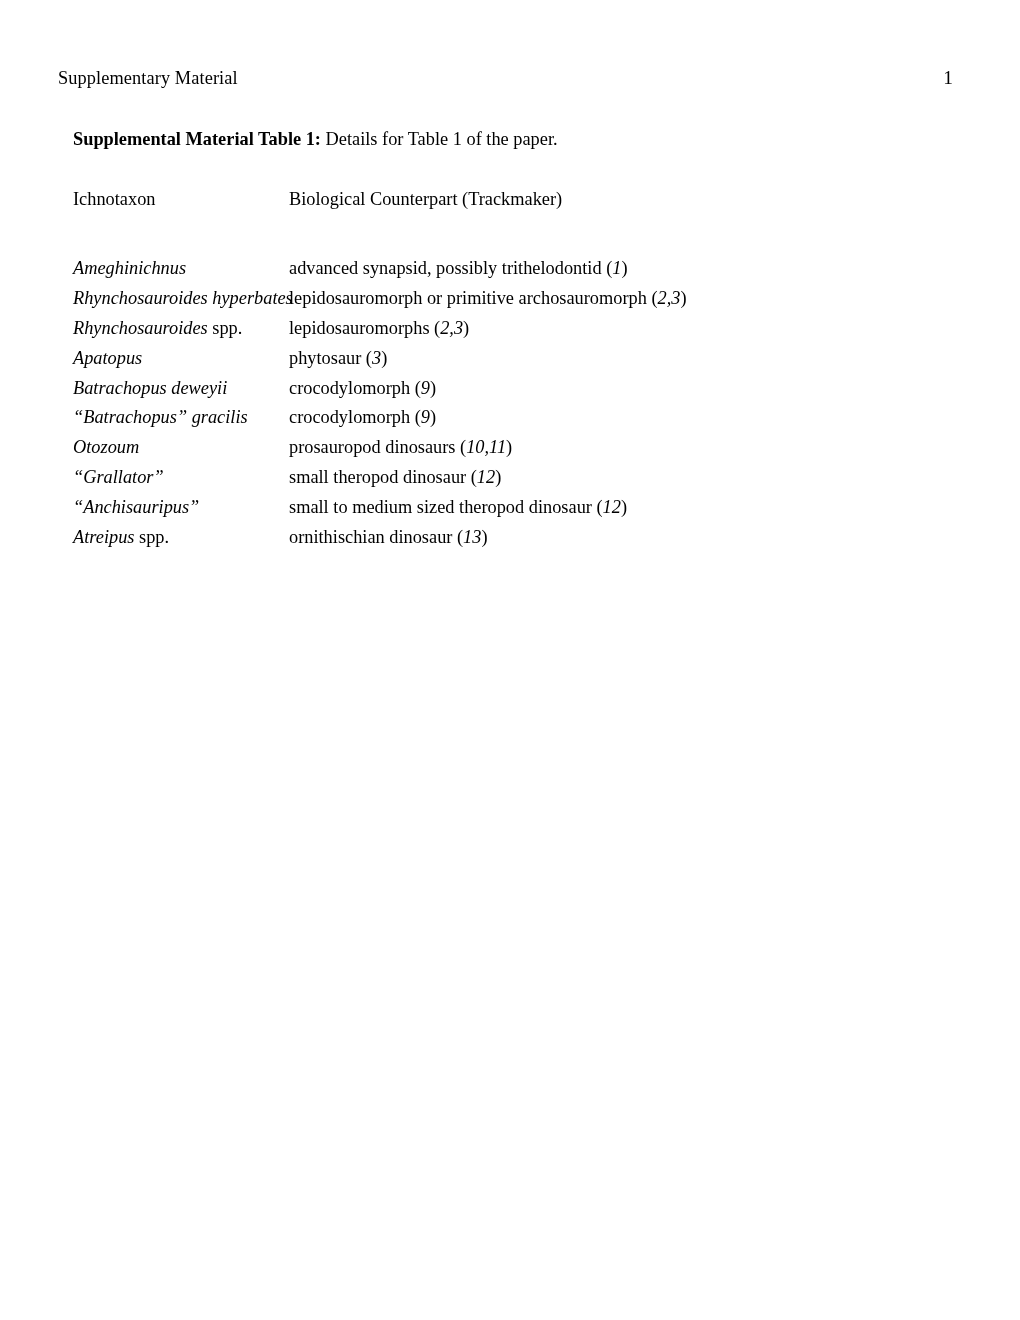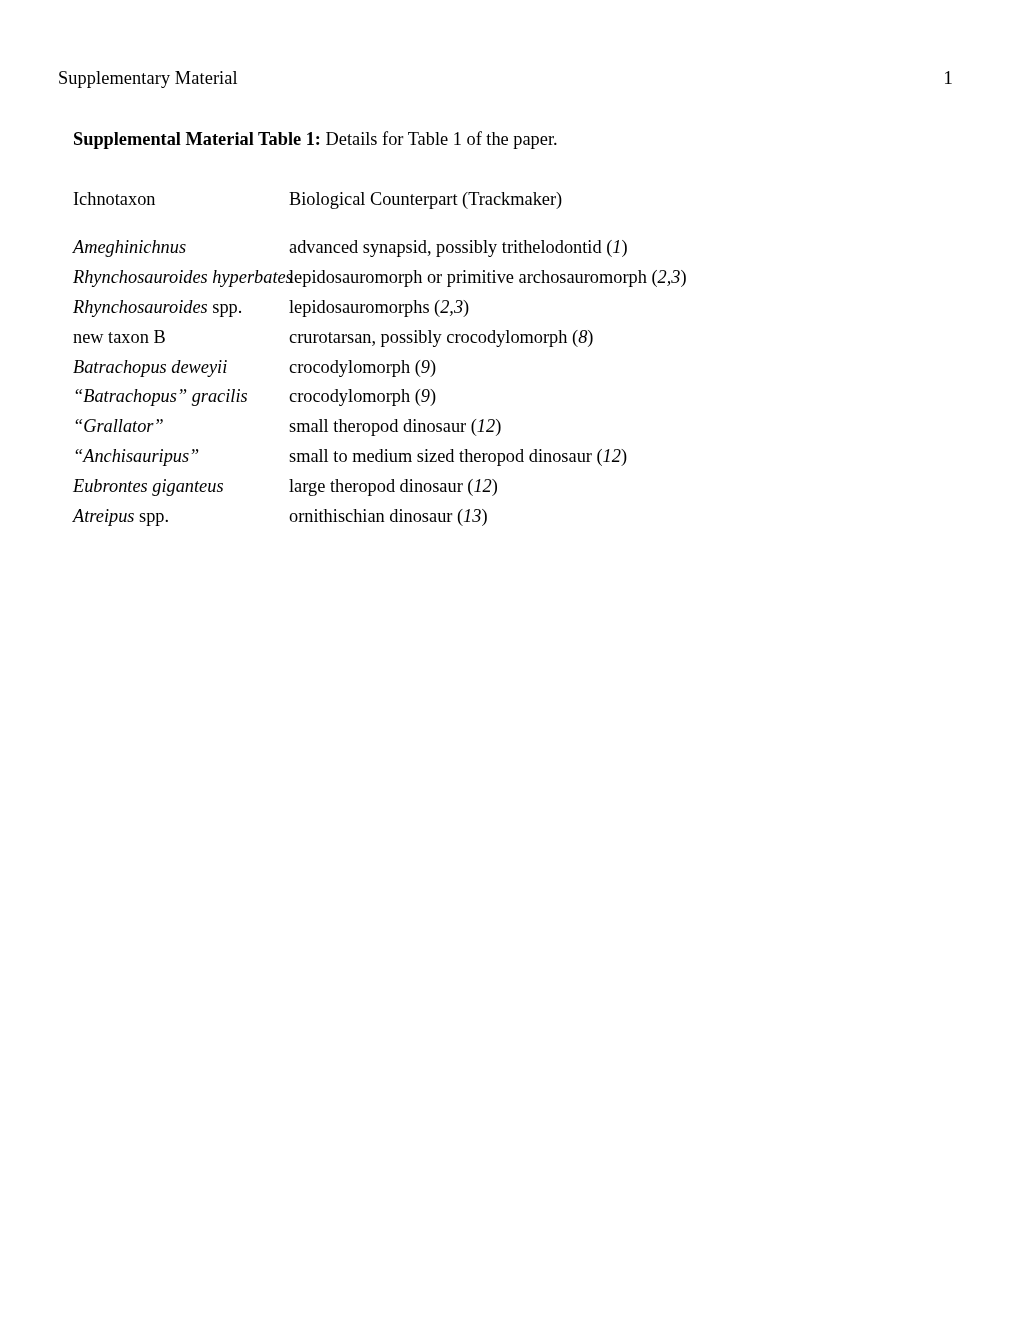--- a/index.html
+++ b/index.html
@@ -74,21 +74,21 @@
     position: absolute;
     left: 0;
     top: 186px;
     width: 1020px;
     height: 26px;
     padding-left: 20px;
   }
   .tbody {
     position: absolute;
     left: 0;
-    top: 234px;
+    top: 255px;
     width: 988px;
   }
   .trow {
     position: relative;
     height: 29.9px;
   }
   .cell {
     position: absolute;
     top: 0;
     font-size: 19.5px;
@@ -134,42 +134,42 @@
         </div>
         <div class="trow">
           <span class="cell col-1"><span class="it">Rhynchosauroides hyperbates</span></span>
           <span class="cell col-2"><span class="ro">lepidosauromorph or primitive archosauromorph</span><span class="paren"> (</span><span class="cite">2,3</span><span class="paren">)</span></span>
         </div>
         <div class="trow">
           <span class="cell col-1"><span class="it">Rhynchosauroides</span><span class="ro"> spp.</span></span>
           <span class="cell col-2"><span class="ro">lepidosauromorphs</span><span class="paren"> (</span><span class="cite">2,3</span><span class="paren">)</span></span>
         </div>
         <div class="trow">
-          <span class="cell col-1"><span class="ro">new taxon B</span></span>
-          <span class="cell col-2"><span class="ro">crurotarsan, possibly crocodylomorph</span><span class="paren"> (</span><span class="cite">8</span><span class="paren">)</span></span>
+          <span class="cell col-1"><span class="it">Apatopus</span></span>
+          <span class="cell col-2"><span class="ro">phytosaur</span><span class="paren"> (</span><span class="cite">3</span><span class="paren">)</span></span>
         </div>
         <div class="trow">
           <span class="cell col-1"><span class="it">Batrachopus deweyii</span></span>
           <span class="cell col-2"><span class="ro">crocodylomorph</span><span class="paren"> (</span><span class="cite">9</span><span class="paren">)</span></span>
         </div>
         <div class="trow">
           <span class="cell col-1"><span class="it">“Batrachopus” gracilis</span></span>
           <span class="cell col-2"><span class="ro">crocodylomorph</span><span class="paren"> (</span><span class="cite">9</span><span class="paren">)</span></span>
         </div>
         <div class="trow">
+          <span class="cell col-1"><span class="it">Otozoum</span></span>
+          <span class="cell col-2"><span class="ro">prosauropod dinosaurs</span><span class="paren"> (</span><span class="cite">10,11</span><span class="paren">)</span></span>
+        </div>
+        <div class="trow">
           <span class="cell col-1"><span class="it">“Grallator”</span></span>
           <span class="cell col-2"><span class="ro">small theropod dinosaur</span><span class="paren"> (</span><span class="cite">12</span><span class="paren">)</span></span>
         </div>
         <div class="trow">
           <span class="cell col-1"><span class="it">“Anchisauripus”</span></span>
           <span class="cell col-2"><span class="ro">small to medium sized theropod dinosaur</span><span class="paren"> (</span><span class="cite">12</span><span class="paren">)</span></span>
-        </div>
-        <div class="trow">
-          <span class="cell col-1"><span class="it">Eubrontes giganteus</span></span>
-          <span class="cell col-2"><span class="ro">large theropod dinosaur</span><span class="paren"> (</span><span class="cite">12</span><span class="paren">)</span></span>
         </div>
         <div class="trow">
           <span class="cell col-1"><span class="it">Atreipus</span><span class="ro"> spp.</span></span>
           <span class="cell col-2"><span class="ro">ornithischian dinosaur</span><span class="paren"> (</span><span class="cite">13</span><span class="paren">)</span></span>
         </div>
       </div>
 
   </div>
 
 </div>

